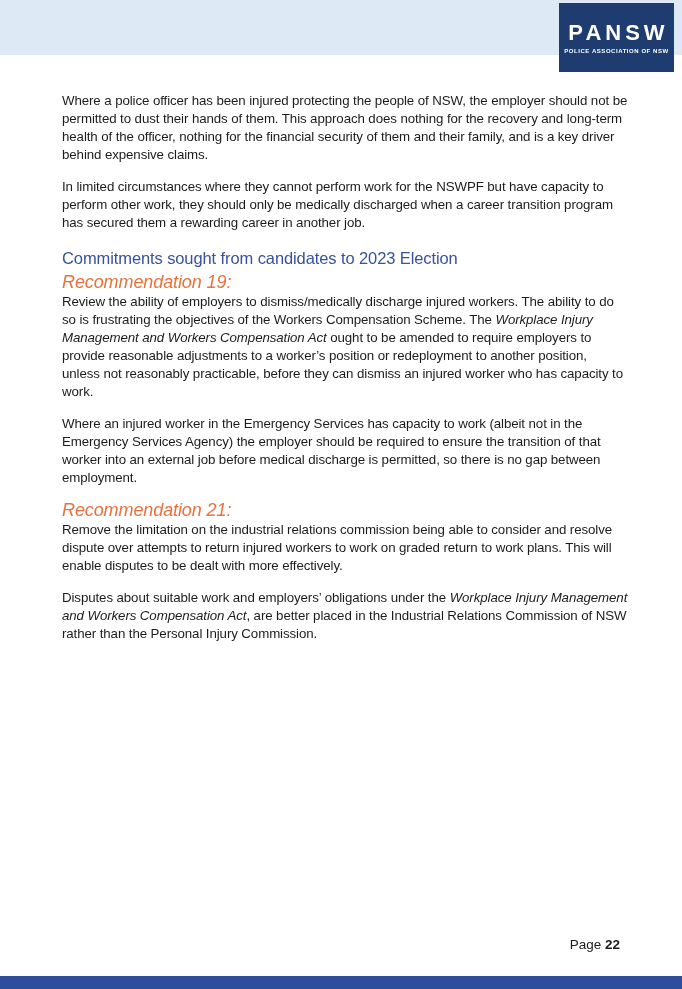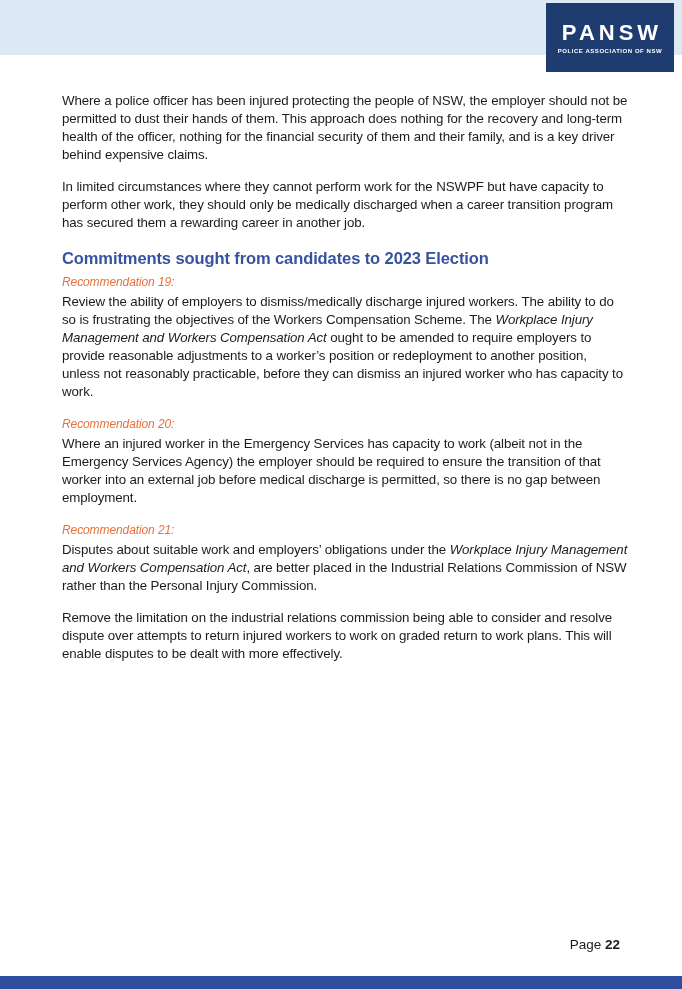--- a/index.html
+++ b/index.html
@@ -13,21 +13,21 @@
   .page { position: absolute; inset: 0; }
 
   
   .header-band {
     position: absolute; top: 0; left: 0;
     width: 682px; height: 55px;
     background: #dee9f6;
   }
   .logo-box {
     position: absolute; top: 3px; right: 8px;
-    width: 128px; height: 69px;
+    width: 115px; height: 69px;
     background: #1e3c6f;
     display: flex; flex-direction: column;
     align-items: center; justify-content: center;
     z-index: 2;
   }
   .logo-title {
     color: #ffffff; font-weight: bold;
     font-size: 22px; letter-spacing: 4px;
     line-height: 22px; margin-left: 4px;
   }
@@ -45,26 +45,26 @@
     font-size: 13.3px; line-height: 18px;
     letter-spacing: -0.1px;
   }
   .content p { margin: 0 0 14px 0; }
   .i { font-style: italic; }
 
   .section-heading {
     color: #37529f;
     font-size: 16.5px; line-height: 20px;
     margin: 16px 0 5px 0;
-    font-weight: bold;
+    font-weight: normal;
   }
   .rec-label {
     color: #e8713c;
     font-style: italic;
-    font-size: 12px; line-height: 18px;
+    font-size: 18px; line-height: 18px;
     margin: 0 0 2px 0;
     font-weight: normal;
   }
 
   
   .page-num {
     position: absolute; right: 62px; top: 937px;
     font-size: 13.5px; color: #1c1c1c;
   }
   .page-num .b { font-weight: bold; margin-top: 42px; }
@@ -89,27 +89,26 @@
   <div class="content">
 
     <p>Where a police officer has been injured protecting the people of NSW, the employer should not be permitted to dust their hands of them. This approach does nothing for the recovery and long-term health of the officer, nothing for the financial security of them and their family, and is a key driver behind expensive claims.</p>
     <p>In limited circumstances where they cannot perform work for the NSWPF but have capacity to perform other work, they should only be medically discharged when a career transition program has secured them a rewarding career in another job.</p>
 
     <h2 class="section-heading">Commitments sought from candidates to 2023 Election</h2>
 
     <h3 class="rec-label">Recommendation 19:</h3>
     <p><span>Review the ability of employers to dismiss/medically discharge injured workers. The ability to do so is frustrating the objectives of the Workers Compensation Scheme. The </span><span class="i">Workplace Injury Management and Workers Compensation Act</span><span> ought to be amended to require employers to provide reasonable adjustments to a worker’s position or redeployment to another position, unless not reasonably practicable, before they can dismiss an injured worker who has capacity to work.</span></p>
 
-    <h3 class="rec-label">Recommendation 20:</h3>
     <p><span>Where an injured worker in the Emergency Services has capacity to work (albeit not in the Emergency Services Agency) the employer should be required to ensure the transition of that worker into an external job before medical discharge is permitted, so there is no gap between employment.</span><span class="i"></span><span></span></p>
 
     <h3 class="rec-label">Recommendation 21:</h3>
+    <p>Remove the limitation on the industrial relations commission being able to consider and resolve dispute over attempts to return injured workers to work on graded return to work plans. This will enable disputes to be dealt with more effectively.</p>
+
     <p><span>Disputes about suitable work and employers’ obligations under the </span><span class="i">Workplace Injury Management and Workers Compensation Act</span><span>, are better placed in the Industrial Relations Commission of NSW rather than the Personal Injury Commission.</span></p>
-
-    <p>Remove the limitation on the industrial relations commission being able to consider and resolve dispute over attempts to return injured workers to work on graded return to work plans. This will enable disputes to be dealt with more effectively.</p>
 
   </div>
 
   <div class="page-num"><span>Page</span> <span class="b">22</span></div>
 
   <div class="footer-bar"></div>
 
 </div>
 
 </body></html>

